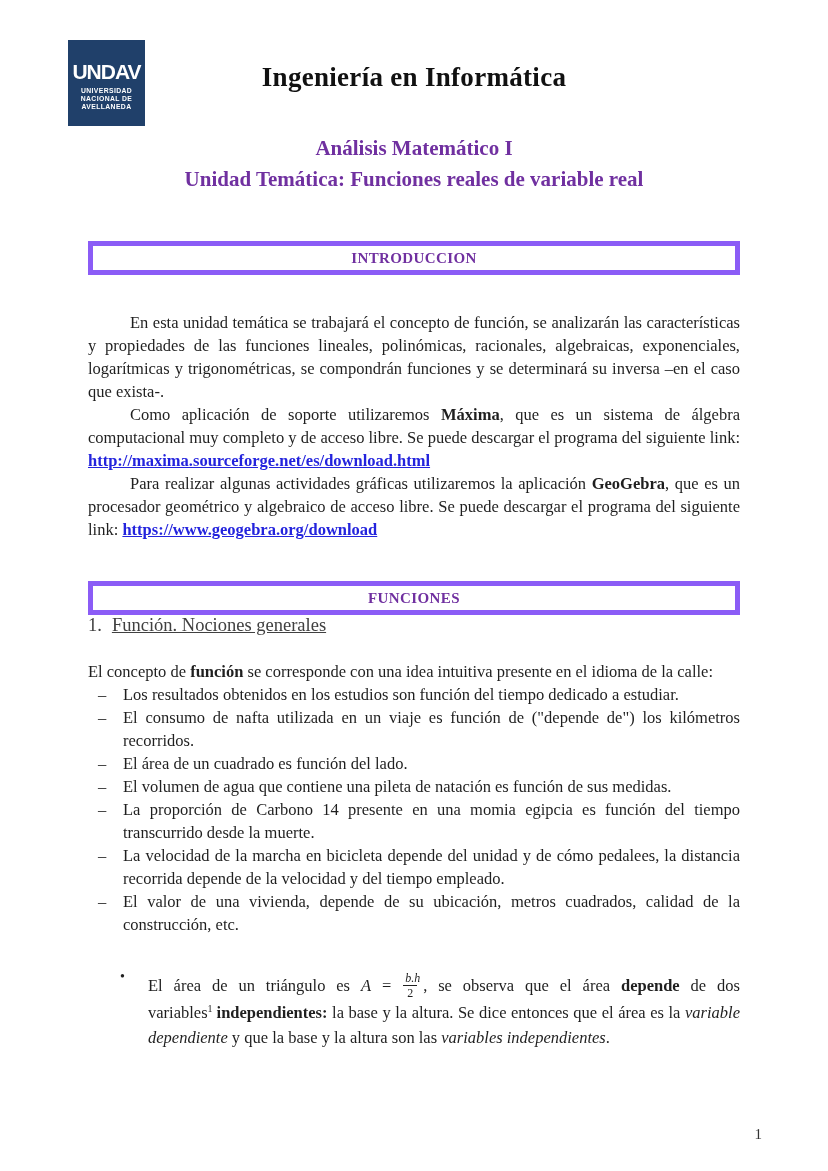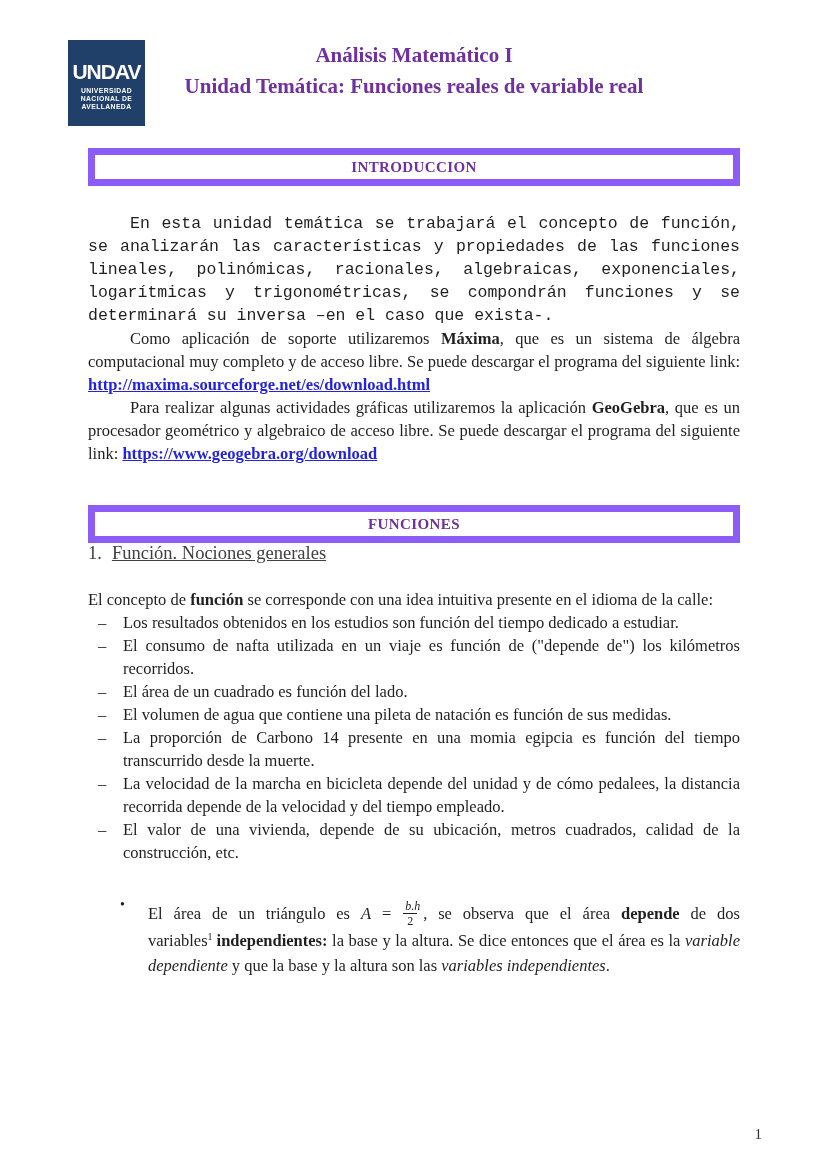--- a/index.html
+++ b/index.html
@@ -43,39 +43,39 @@
     text-align:center;
     font-weight:bold;
     font-size:21px;
     line-height:31px;
     color:#7030a0;
   }
 
   
   .box-header{
     margin-top:46px;
-    border:7px solid #8b5cf6;
+    border:5px solid #8b5cf6;
     text-align:center;
     padding:4px 0 3px 0;
     font-weight:bold;
     font-size:15px;
     letter-spacing:0.4px;
     color:#7030a0;
   }
   .box-header.second{margin-top:40px;}
 
   
   .para{
     font-size:16.5px;
     line-height:23px;
     text-align:justify;
     margin:0;
   }
   .indent{text-indent:42px;}
-  .p-first{margin-top:26px;font-family:Liberation Mono, monospace;}
+  .p-first{margin-top:36px;}
   .bold{font-weight:bold;}
   .italic{font-style:italic;}
   a.doc-link{
     color:#2323dd;
     font-weight:bold;
     text-decoration:underline;
   }
 
   
   .sec-heading{
@@ -157,20 +157,21 @@
 
   <div class="logo">
     <div class="logo-acronym">UNDAV</div>
     <div class="logo-sub">
       <div>UNIVERSIDAD</div>
       <div>NACIONAL DE</div>
       <div>AVELLANEDA</div>
     </div>
   </div>
 
+  <div class="main-title">Ingeniería en Informática</div>
 
   <div class="content">
 
     <div class="doc-title">
       <div>Análisis Matemático I</div>
       <div>Unidad Temática: Funciones reales de variable real</div>
     </div>
 
     <div class="box-header">INTRODUCCION</div>
 

